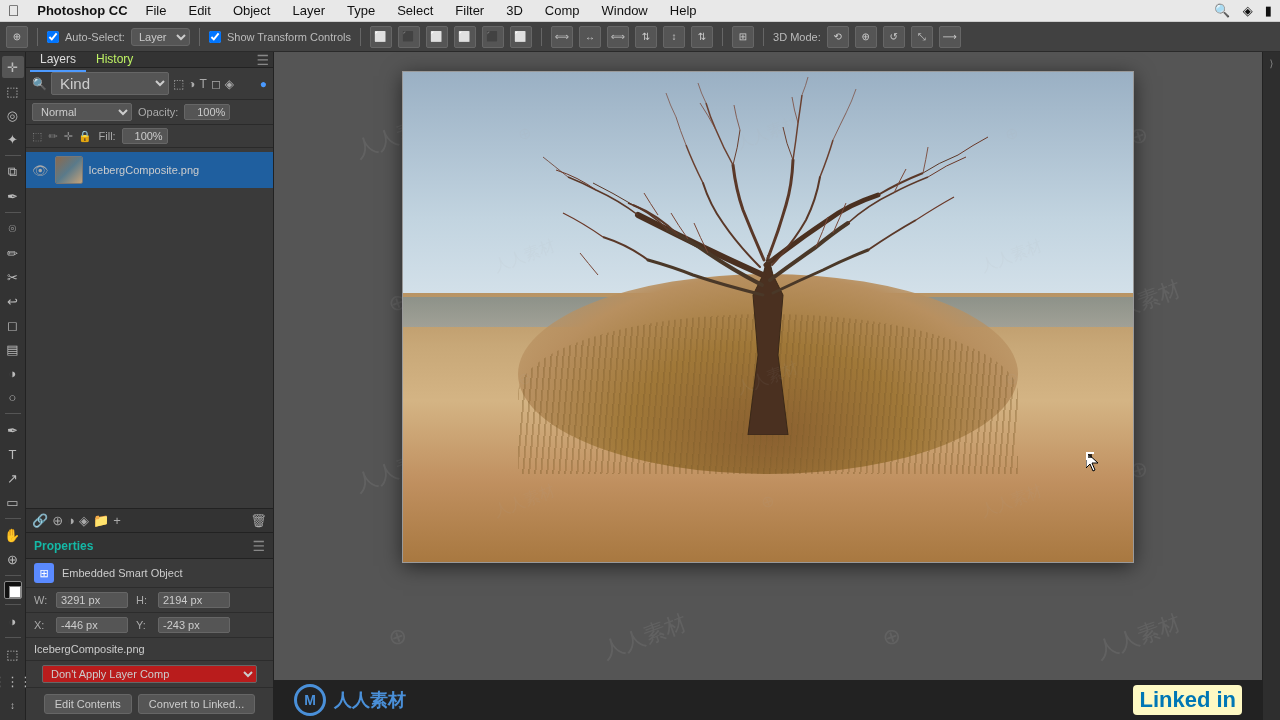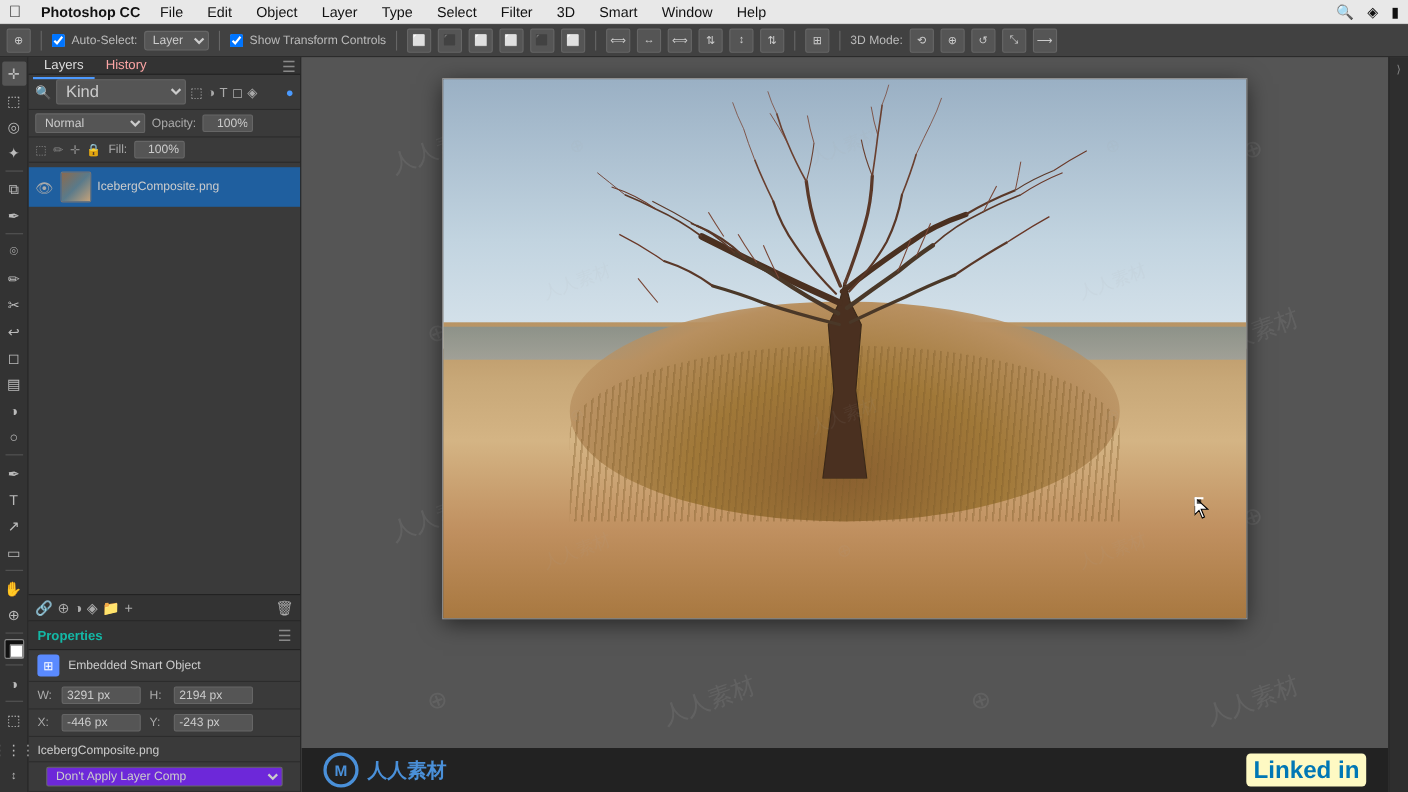--- a/index.html
+++ b/index.html
@@ -106,21 +106,21 @@
       display: flex;
       align-items: center;
       background: #333;
       border-bottom: 1px solid #222;
       padding: 0 4px;
       height: 16px;
     }
     .panel-tab {
       padding: 4px 10px;
       font-size: 12px;
-      color: #fca5a5;
+      color: #bef264;
       cursor: pointer;
       border-bottom: 2px solid transparent;
     }
     .panel-tab.active { color: #ddd; border-bottom: 2px solid #4d9aff; }
     #panel-collapse { margin-left: auto; font-size: 14px; color: #888; cursor: pointer; }
 
     
     #layer-filter {
       display: flex;
       align-items: center;
@@ -239,21 +239,21 @@
       background: #555;
       border: 1px solid #666;
       color: #ccc;
       font-size: 11px;
       padding: 1px 4px;
       border-radius: 2px;
       width: 72px;
     }
     .props-field-group { display: flex; align-items: center; gap: 4px; }
     .layer-comp-select {
-      background: #6d28d9;
+      background: #b91c1c;
       border: 1px solid #666;
       color: #ccc;
       font-size: 11px;
       padding: 1px 4px;
       border-radius: 2px;
       width: 100%;
       margin: 0 8px;
       width: calc(100% - 16px);
     }
     .props-btn {
@@ -499,21 +499,21 @@
   <span class="apple-icon"></span>
   <span class="app-name">Photoshop CC</span>
   <span class="menu-item">File</span>
   <span class="menu-item">Edit</span>
   <span class="menu-item">Object</span>
   <span class="menu-item">Layer</span>
   <span class="menu-item">Type</span>
   <span class="menu-item">Select</span>
   <span class="menu-item">Filter</span>
   <span class="menu-item">3D</span>
-  <span class="menu-item">Smart</span>
+  <span class="menu-item">Comp</span>
   <span class="menu-item">Window</span>
   <span class="menu-item">Help</span>
   <div class="menu-right">
     <span>🔍</span>
     <span>◈</span>
     <span>▮</span>
   </div>
 </div>
 
 <div id="options-bar">
@@ -706,20 +706,24 @@
       <div style="padding:4px 8px;border-bottom:1px solid #2c2c2c;">
         <span class="props-label">IcebergComposite.png</span>
       </div>
 
       <div style="padding:4px 8px;border-bottom:1px solid #2c2c2c;">
         <select class="layer-comp-select">
           <option>Don't Apply Layer Comp</option>
         </select>
       </div>
 
+      <div class="props-btns-row">
+        <button class="props-btn">Edit Contents</button>
+        <button class="props-btn">Convert to Linked...</button>
+      </div>
     </div>
 
   </div>
 
   <div id="canvas-area">
 
     <div class="wm-bg">
       <div class="wm-cell">人人素材</div>
       <div class="wm-cell">⊕</div>
       <div class="wm-cell">人人素材</div>

